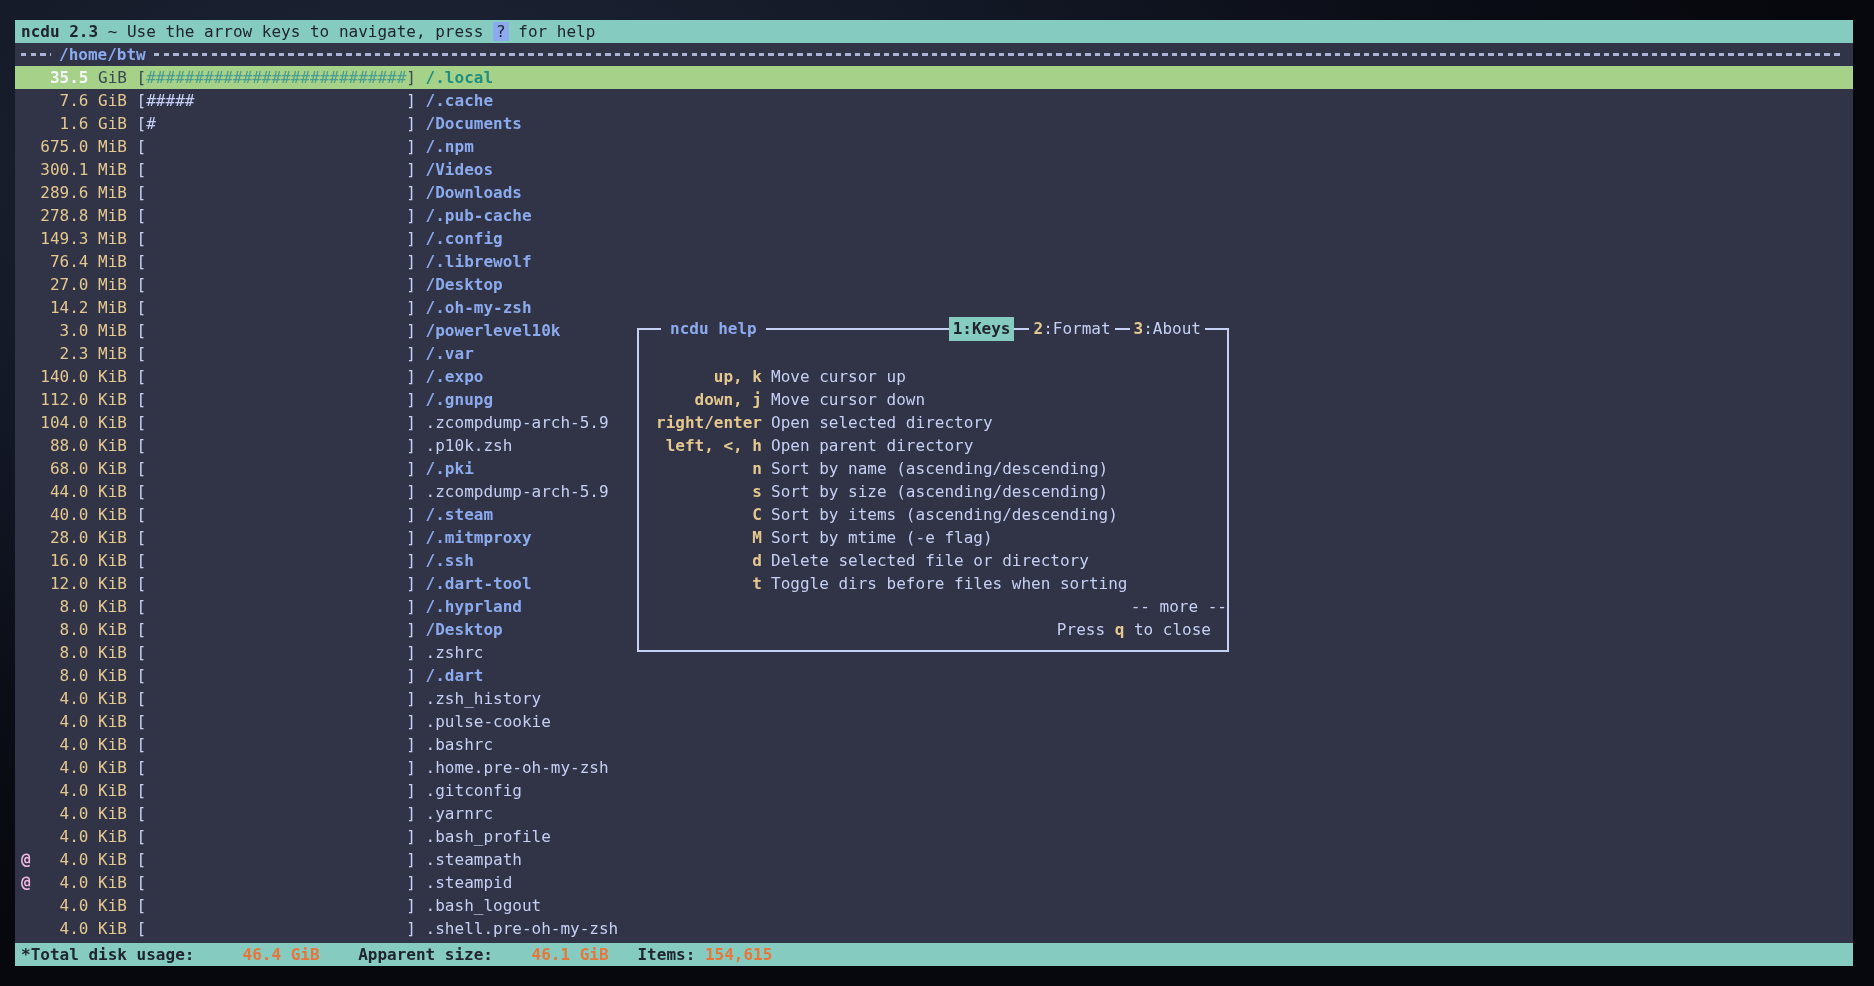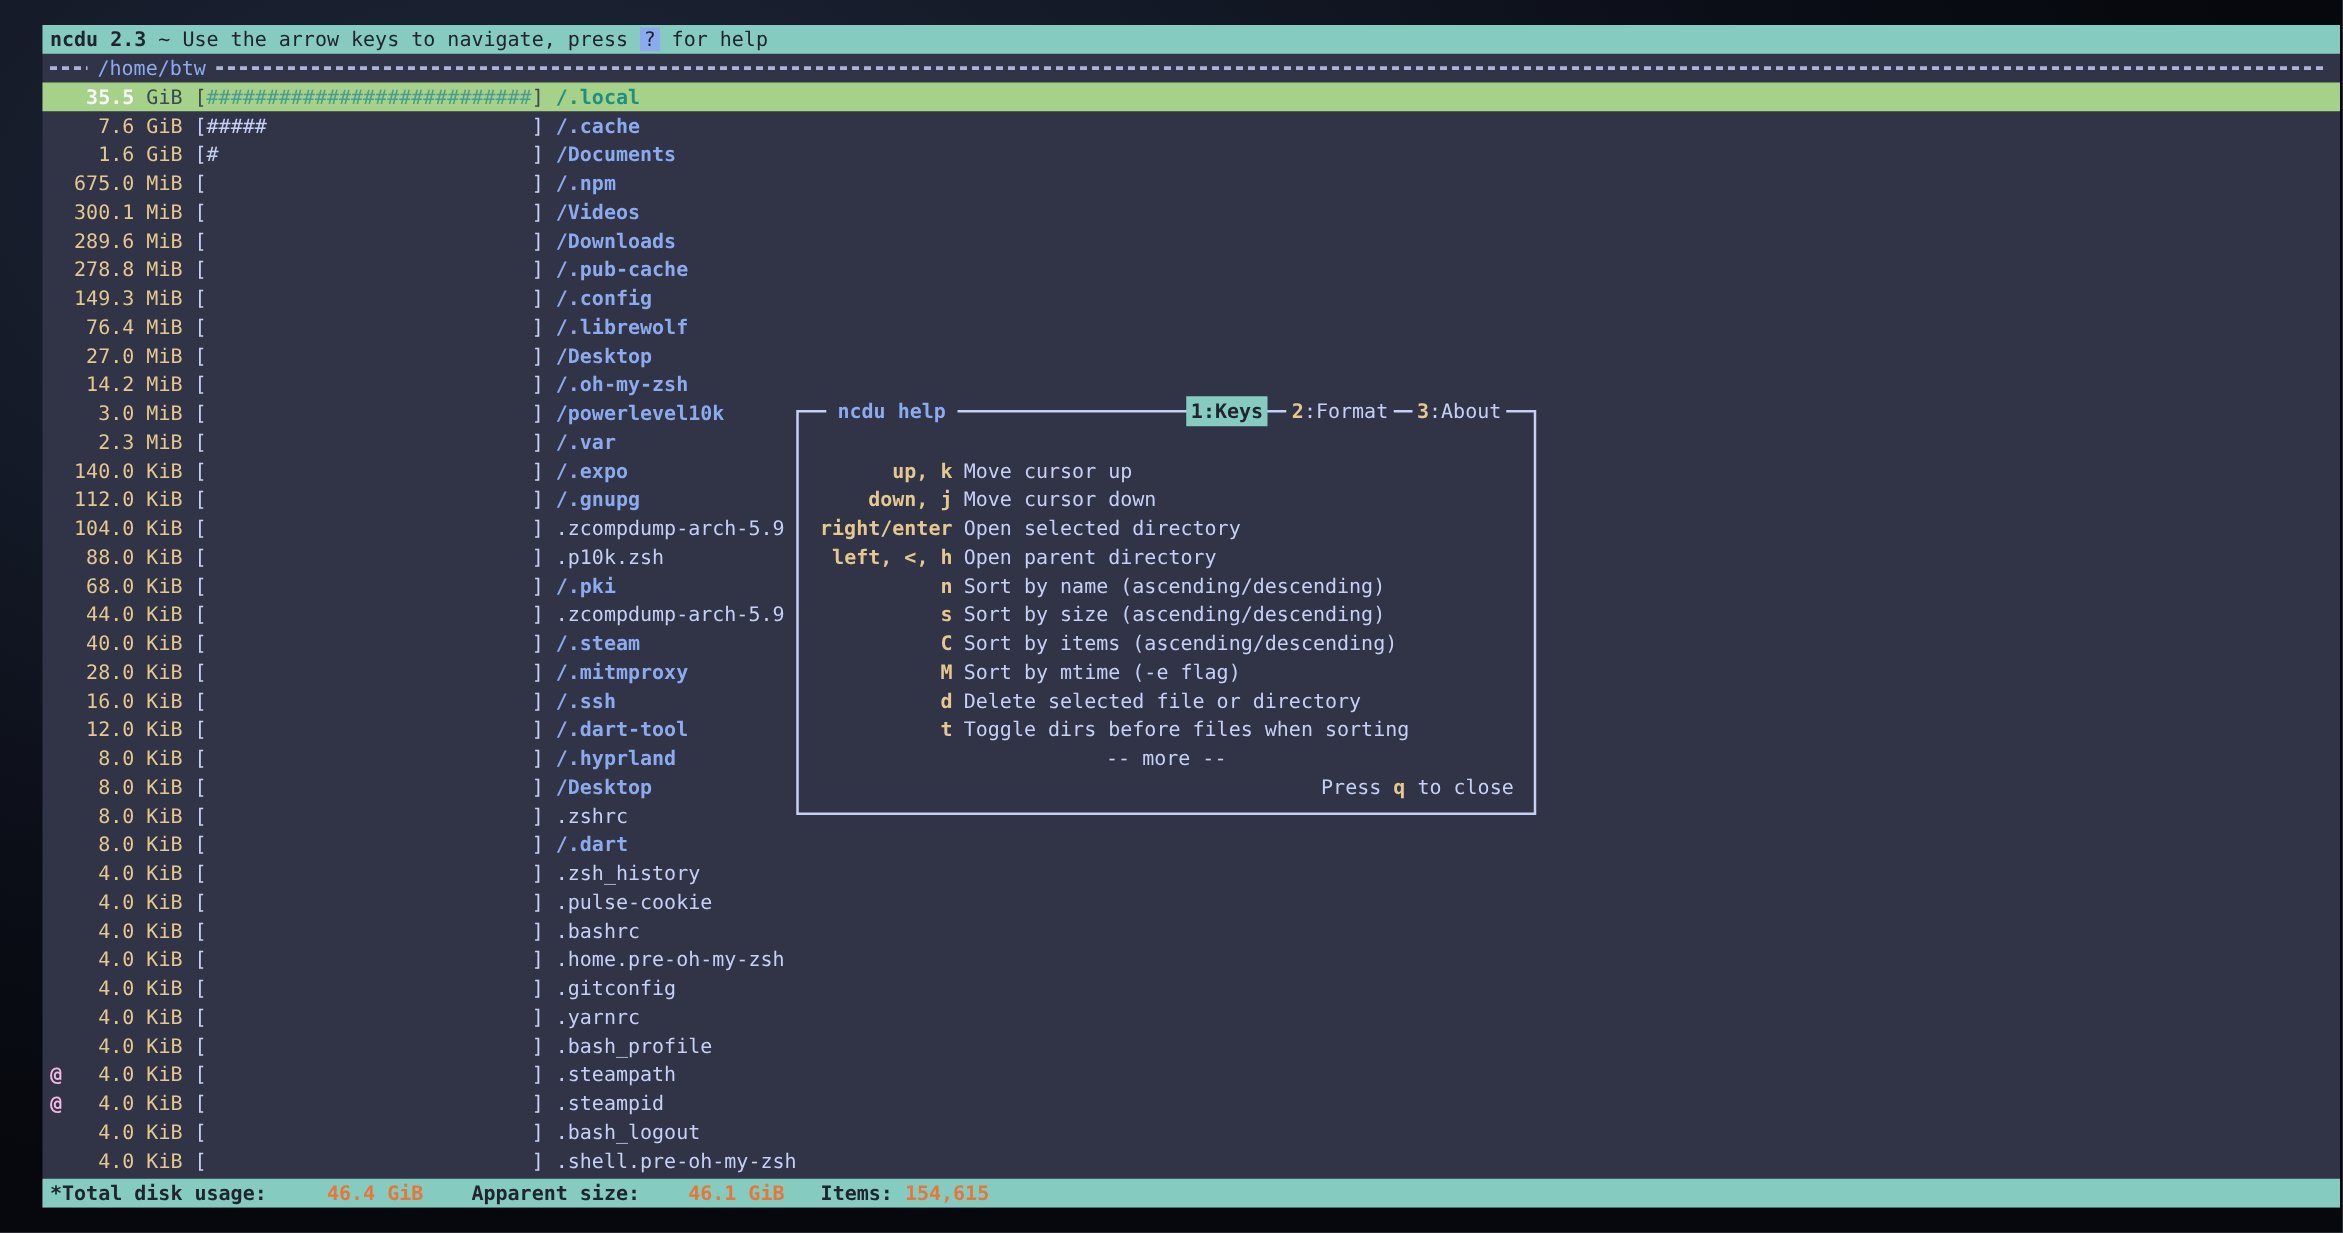--- a/index.html
+++ b/index.html
@@ -7,38 +7,38 @@
   body {
     width:1874px; height:986px; position:relative; overflow:hidden;
     font-family:"DejaVu Sans Mono", monospace;
   }
   .wallpaper {
     position:absolute; inset:0;
     background:#070a11;
     background-image: radial-gradient(1400px 800px at 22% 16%, #1e2636 0%, #141927 40%, #0b0e17 72%, #06080d 100%);
   }
   .terminal {
-    position:absolute; left:34px; top:20px; width:1838px; height:946px;
+    position:absolute; left:15px; top:20px; width:1838px; height:946px;
     background:var(--base); color:var(--text);
     font-size:16px; line-height:23px;
   }
   .topbar {
     height:23px; background:var(--teal); color:var(--crust);
     white-space:pre; padding-left:6px;
   }
   .app { font-weight:bold; }
   .keychip { background:var(--blue); color:var(--crust); padding:0 3px; }
   .pathline { height:23px; display:flex; align-items:center; padding:0 10px 0 6px; }
   .dashseg {
     height:3px;
     background:repeating-linear-gradient(90deg, rgba(198,208,245,.82) 0 5.5px, transparent 5.5px 9.6px);
   }
   .pre { width:30px; }
   .fill { flex:1; }
-  .path { color:var(--blue); font-weight:normal; padding:0 8px; }
+  .path { color:var(--blue); font-weight:bold; padding:0 8px; }
   .row { height:23px; white-space:pre; padding-left:6px; }
   .flag { color:var(--pink); font-weight:bold; }
   .sz, .un { color:var(--yellow); }
   .bk, .hs, .nm { color:var(--text); }
   .nm.dir { color:var(--blue); font-weight:bold; }
   .row.selected { background:var(--green); }
   .row.selected .sz { color:#f4f6fb; font-weight:bold; }
   .row.selected .un, .row.selected .bk { color:#3a4a55; }
   .row.selected .hs { color:#4a9d90; }
   .row.selected .flag { color:#3a4a55; }
@@ -63,21 +63,21 @@
   .tabs { position:absolute; top:-13px; right:22px; height:24px; display:flex; gap:15px;text-align:right; }
   .tab { height:24px; line-height:24px; padding:0 4px; background:var(--base); white-space:pre; cursor:default; }
   .tab .tnum { color:var(--yellow); font-weight:bold; }
   .tab .tlbl { color:var(--text); }
   .tab.active { background:var(--teal); }
   .tab.active .tnum, .tab.active .tlbl { color:var(--crust); font-weight:bold; }
   .hrows { padding-top:35px; }
   .hrow { height:23px; display:flex; white-space:pre; }
   .hkey { width:123px; text-align:right; color:var(--yellow); font-weight:bold; flex:0 0 123px; }
   .hdesc { padding-left:9px; }
-  .hmore { height:23px; text-align:center; }
+  .hmore { height:23px; text-align:right; }
   .hclose { height:23px; text-align:right; padding-right:16px; white-space:pre; }
   .hq { color:var(--yellow); font-weight:bold; }
 </style>
 </head>
 <body>
 
 <div class="wallpaper">
 
   <div class="terminal">
 

